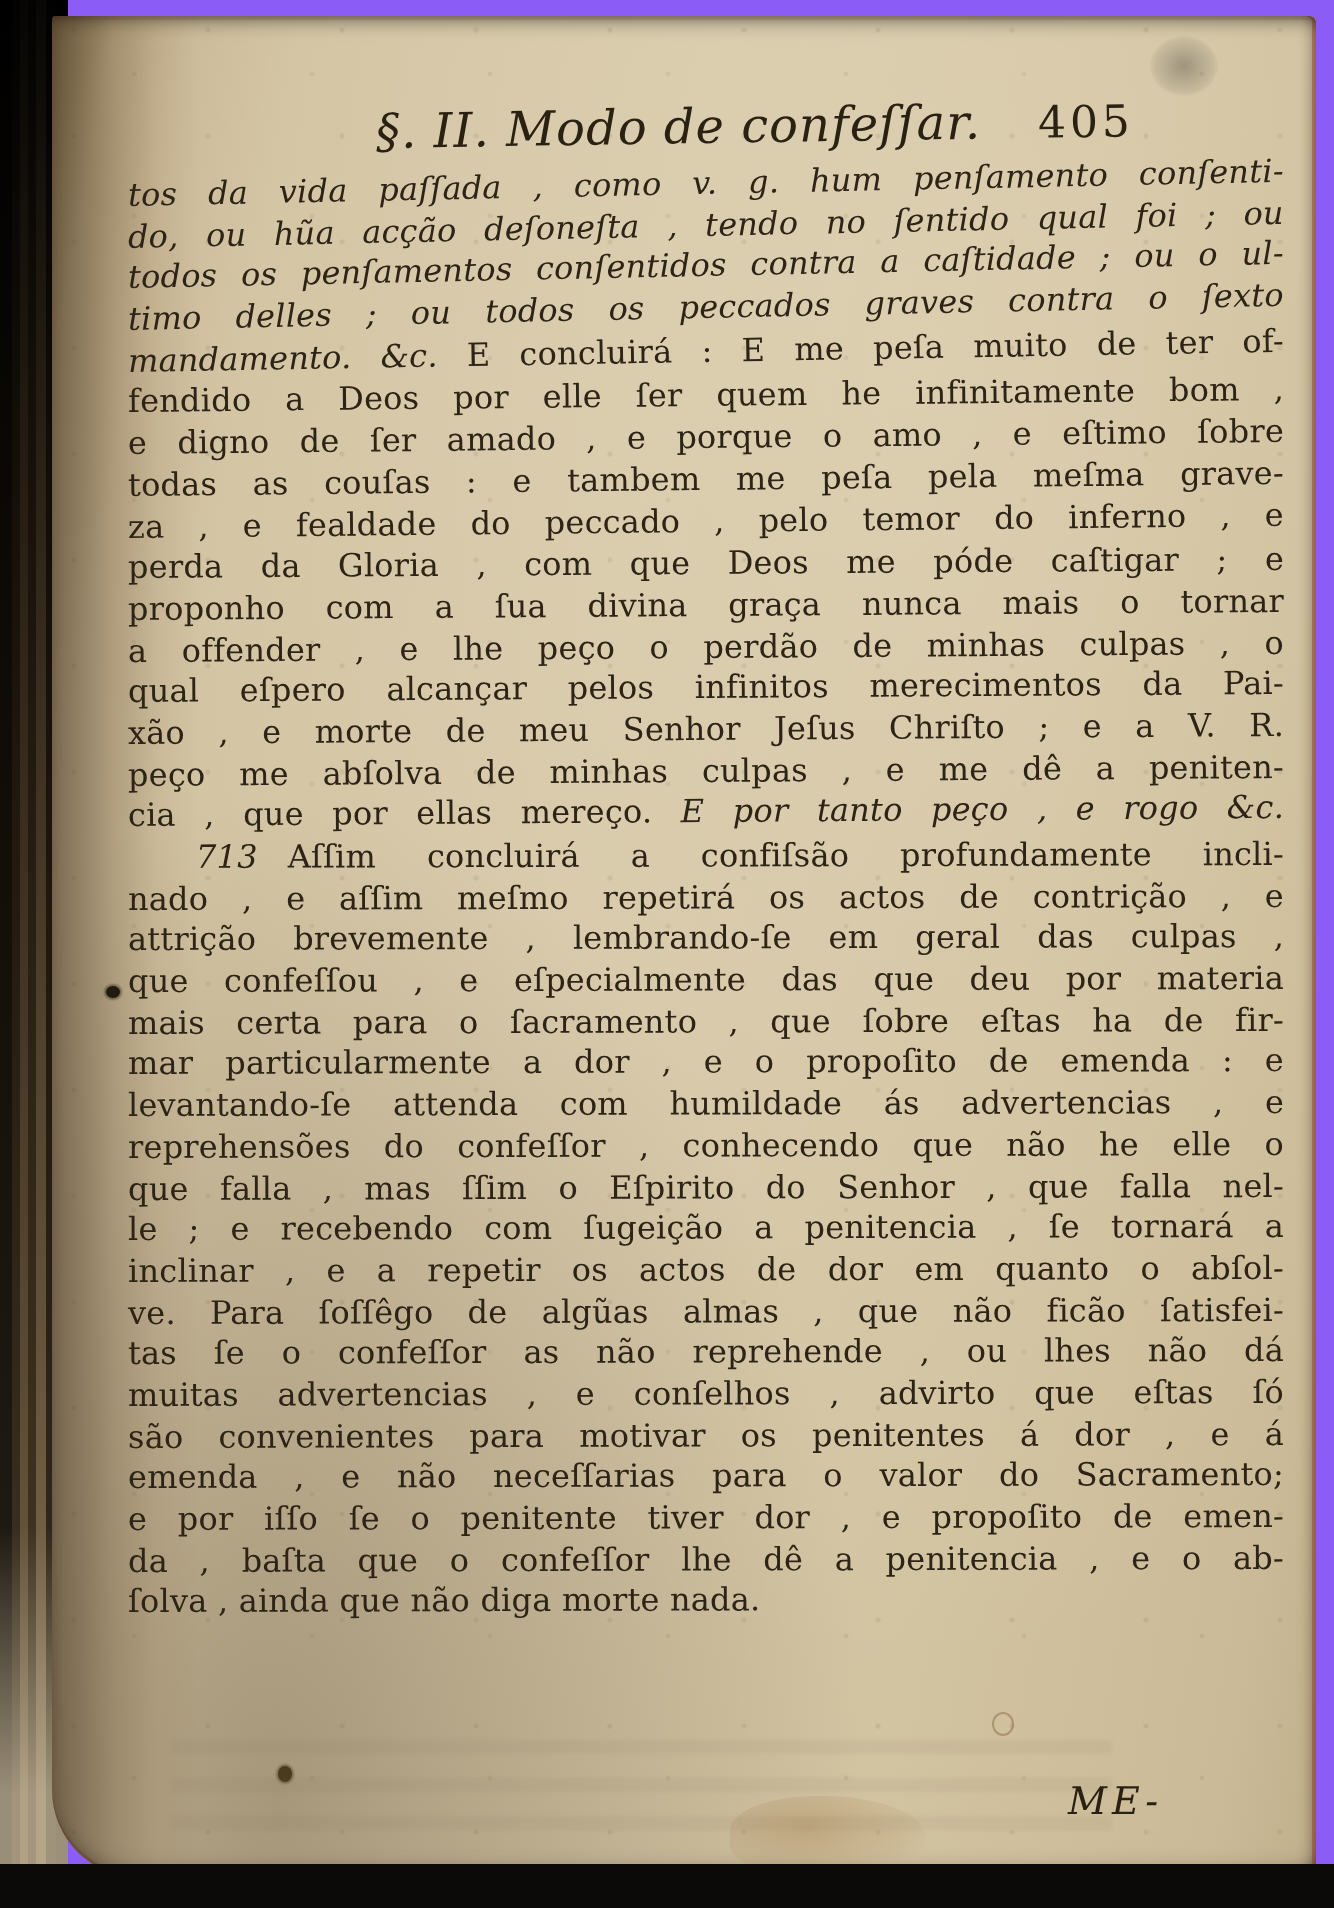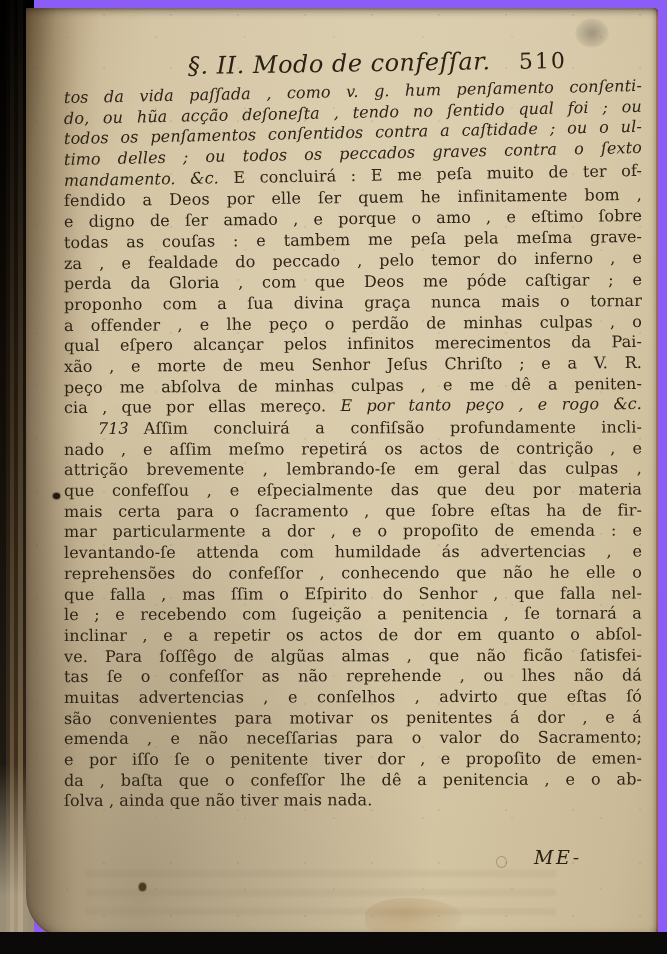--- a/index.html
+++ b/index.html
@@ -71,40 +71,40 @@
   .line:nth-child(-n+4){transform:rotate(-1.2deg);}
   .line:nth-child(5){transform:rotate(-1.0deg);}
   .line:nth-child(n+6):nth-child(-n+9){transform:rotate(-0.6deg);}
   .line:nth-child(n+10):nth-child(-n+16){transform:rotate(-0.4deg);}
   .line:nth-child(n+17){transform:rotate(-0.15deg);}
   .nojust{text-align:left;text-align-last:left;}
   .indent{padding-left:34px;}
   .it{font-style:italic;}
   .num{margin-right:15px;font-style:italic;}
   .catchword{
-    position:absolute;left:508px;top:838px;
+    position:absolute;left:508px;top:882px;
     font-style:italic;font-size:19px;letter-spacing:2.5px;color:#2b2113;
   }
 </style>
 </head>
 <body>
 
 <div class="scene">
   <div class="spine"></div>
   <div class="page">
     <div class="gutter"></div>
     <div class="smudge"></div>
     <div class="stain"></div>
     <div class="dot1"></div>
     <div class="dot2"></div>
     <div class="ring"></div>
     <div class="ghost"></div>
     <div class="header">
       <span class="header-title">§. II. Modo de confeſſar.</span>
-      <span class="header-num">510</span>
+      <span class="header-num">405</span>
     </div>
     <div class="textblock">
         <div class="line"><span class="it">tos da vida paſſada , como v. g. hum penſamento conſenti-</span></div>
         <div class="line"><span class="it">do, ou hũa acção deſoneſta , tendo no ſentido qual foi ; ou</span></div>
         <div class="line"><span class="it">todos os penſamentos conſentidos contra a caſtidade ; ou o ul-</span></div>
         <div class="line"><span class="it">timo delles ; ou todos os peccados graves contra o ſexto</span></div>
         <div class="line"><span class="it">mandamento. &amp;c. </span><span>E concluirá : E me peſa muito de ter of-</span></div>
         <div class="line"><span>fendido a Deos por elle ſer quem he infinitamente bom ,</span></div>
         <div class="line"><span>e digno de ſer amado , e porque o amo , e eſtimo ſobre</span></div>
         <div class="line"><span>todas as couſas : e tambem me peſa pela meſma grave-</span></div>
@@ -127,17 +127,17 @@
         <div class="line"><span>que falla , mas ſſim o Eſpirito do Senhor , que falla nel-</span></div>
         <div class="line"><span>le ; e recebendo com ſugeição a penitencia , ſe tornará a</span></div>
         <div class="line"><span>inclinar , e a repetir os actos de dor em quanto o abſol-</span></div>
         <div class="line"><span>ve. Para ſoſſêgo de algũas almas , que não ficão ſatisfei-</span></div>
         <div class="line"><span>tas ſe o confeſſor as não reprehende , ou lhes não dá</span></div>
         <div class="line"><span>muitas advertencias , e conſelhos , advirto que eſtas ſó</span></div>
         <div class="line"><span>são convenientes para motivar os penitentes á dor , e á</span></div>
         <div class="line"><span>emenda , e não neceſſarias para o valor do Sacramento;</span></div>
         <div class="line"><span>e por iſſo ſe o penitente tiver dor , e propoſito de emen-</span></div>
         <div class="line"><span>da , baſta que o confeſſor lhe dê a penitencia , e o ab-</span></div>
-        <div class="line nojust"><span>ſolva , ainda que não tiver mais nada.</span></div>
+        <div class="line nojust"><span>ſolva , ainda que não diga morte nada.</span></div>
       </div>
     <div class="catchword">ME-</div>
   </div>
 </div>
 
 </body></html>

